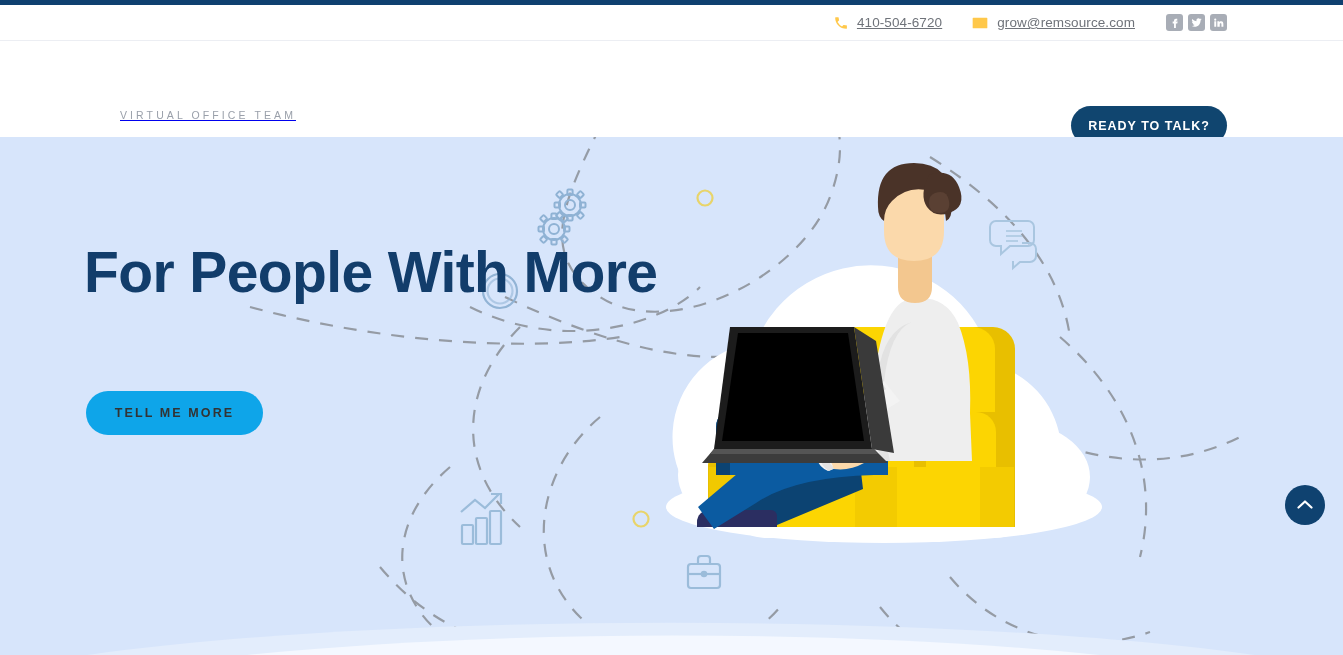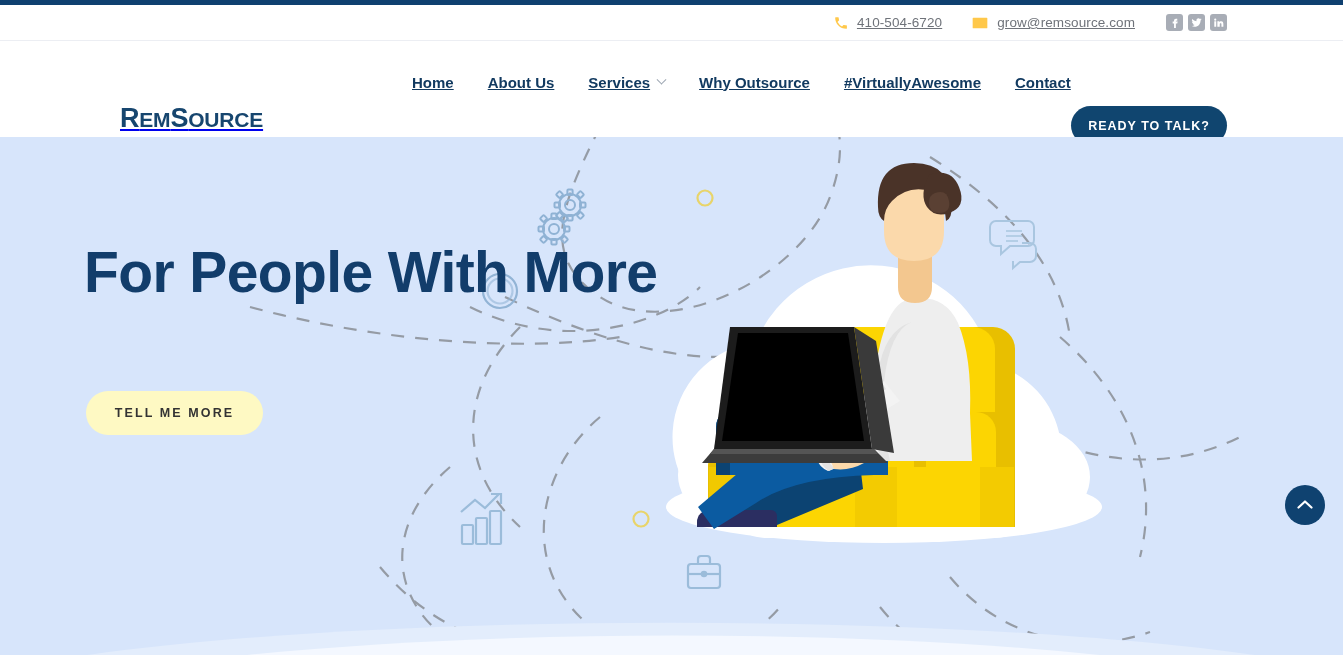--- a/index.html
+++ b/index.html
@@ -107,21 +107,21 @@
 
   .hero-title {
     position: absolute; left: 84px; top: 105px;
     font-size: 57px; font-weight: bold; line-height: 1.07;
     color: #123d6b; letter-spacing: -.6px;
     z-index: 5;
   }
   .hero-btn {
     position: absolute; left: 86px; top: 254px;
     width: 177px; height: 44px; border-radius: 22px;
-    background: #fef9c3; border: none; cursor: pointer;
+    background: #0ea5e9; border: none; cursor: pointer;
     color: #333333; font-size: 12.5px; font-weight: bold;
     letter-spacing: 2.1px;
     display: flex; align-items: center; justify-content: center;
     font-family: "Liberation Sans", sans-serif;
     z-index: 5;
   }
 
   
   .scroll-top {
     position: absolute; right: 18px; bottom: 5px;
@@ -173,45 +173,23 @@
         <svg width="11" height="11" viewBox="0 0 24 24" fill="currentColor">
           <path d="M4.9 3.5a2.4 2.4 0 1 1 0 4.8 2.4 2.4 0 0 1 0-4.8zM2.8 21V9.5h4.2V21H2.8zM9.5 9.5h4v1.6h.1c.6-1 2-2 4-2 4.2 0 5 2.8 5 6.4V21h-4.2v-4.9c0-1.2 0-2.7-1.7-2.7-1.7 0-2 1.3-2 2.6V21H9.5V9.5z"></path>
         </svg>
       </a>
     </div>
   </div>
 
   <div class="navbar">
 
     <a class="logo" href="#">
-      <div class="logo-main"><span>R</span><span class="lm-small">EM</span><span>S</span><span class="lm-small">OURCE</span></div>
       <div class="logo-sub">VIRTUAL OFFICE TEAM</div>
     </a>
 
-    <div class="nav-links">
-      <a class="nav-link" href="#">
-        <span>Home</span>
-      </a>
-      <a class="nav-link" href="#">
-        <span>About Us</span>
-      </a>
-      <a class="nav-link" href="#">
-        <span>Services</span>
-        <span class="caret"></span>
-      </a>
-      <a class="nav-link" href="#">
-        <span>Why Outsource</span>
-      </a>
-      <a class="nav-link" href="#">
-        <span>#VirtuallyAwesome</span>
-      </a>
-      <a class="nav-link" href="#">
-        <span>Contact</span>
-      </a>
-    </div>
 
     <button class="cta-nav">READY TO TALK?</button>
   </div>
 
   <div class="hero">
 
     <svg class="hero-deco" viewBox="0 0 1343 533" preserveAspectRatio="none">
       <g fill="none" stroke="#8a8f96" stroke-width="2.2" stroke-dasharray="13 11" opacity=".85">
         <path d="M600 -10 C 560 70, 540 120, 600 160 C 670 205, 800 140, 830 60 C 845 20, 840 -5, 835 -20"></path>
         <path d="M470 170 C 560 215, 660 190, 700 150"></path>

